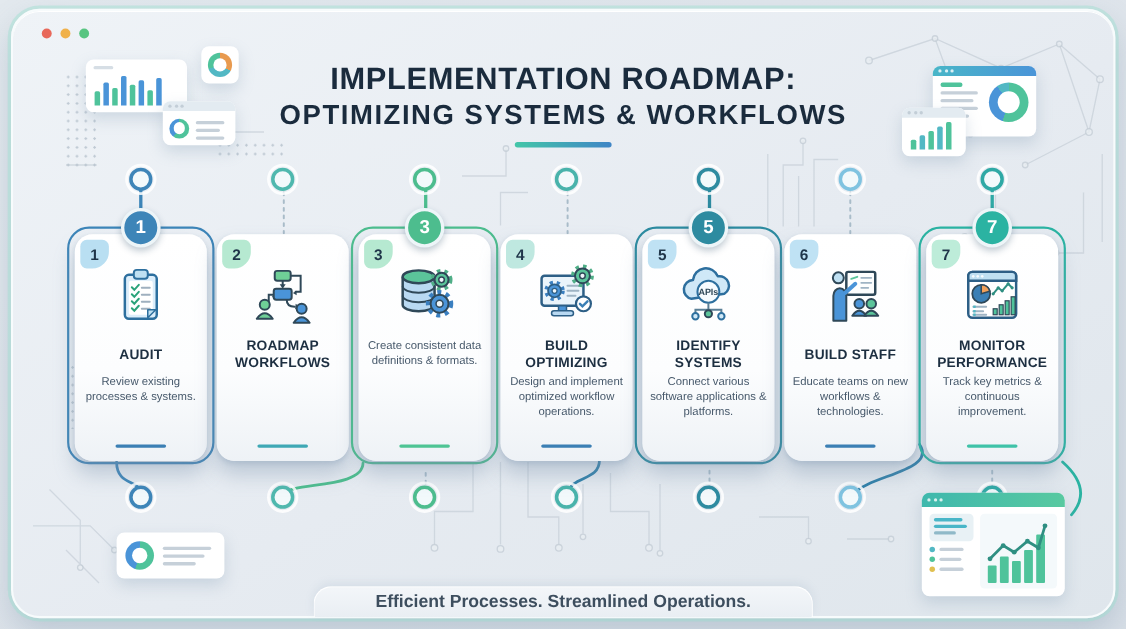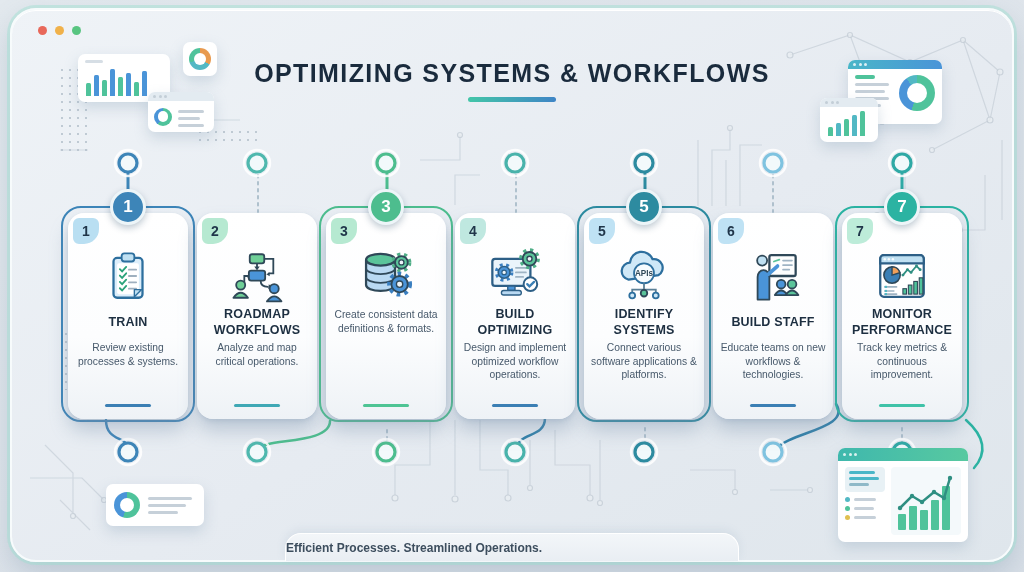--- a/index.html
+++ b/index.html
@@ -39,33 +39,33 @@
     color:#fff;font-size:17px;font-weight:bold;align-items:center;justify-content:center;
     z-index:2;box-shadow:0 3px 7px rgba(25,60,90,.28);}
   .card-body{position:absolute;top:24px;left:0;width:120px;height:206px;border-radius:16px;
     background:linear-gradient(180deg,#ffffff 0%,#fcfdfe 60%,#eef2f6 100%);
     box-shadow:0 12px 18px rgba(120,145,172,.38),0 2px 4px rgba(120,145,172,.22);
     display:flex;flex-direction:column;align-items:center;box-sizing:border-box;
     padding:6px 6px 10px;}
   .corner-badge{position:absolute;top:5px;left:5px;width:26px;height:26px;
     border-radius:6px 6px 15px 6px;display:flex;align-items:center;justify-content:center;
     font-size:14px;font-weight:bold;color:#1f3549;}
-  .icon-box{margin-top:20px;height:66px;display:flex;align-items:flex-end;justify-content:center;}
+  .icon-box{margin-top:20px;height:66px;display:flex;align-items:flex-start;justify-content:center;}
   .card-title{margin-top:2px;min-height:31px;display:flex;align-items:center;text-align:center;
     font-size:12.5px;font-weight:bold;color:#1d2f41;line-height:1.22;letter-spacing:.2px;}
   .card-desc{margin-top:3px;font-size:10.3px;color:#47596b;line-height:1.33;text-align:center;}
   .card-underline{margin-top:auto;margin-bottom:2px;width:46px;height:3.5px;border-radius:2px;}
   
   .layer{position:absolute;left:0;top:0;z-index:2;}
   .decorlayer{z-index:1;}
   
   .footer-tab{position:absolute;left:50%;transform:translateX(-50%);bottom:11px;width:452px;height:27px;
     background:linear-gradient(180deg,#f3f6f9,#e9eef3);border:1.5px solid #ffffff;border-bottom:none;
-    border-radius:16px 16px 0 0;display:flex;align-items:center;justify-content:flex-start;
-    font-size:12px;font-weight:bold;color:#3d4e5e;z-index:5;box-shadow:0 -3px 8px rgba(130,155,180,.15);}
+    border-radius:16px 16px 0 0;display:flex;align-items:center;justify-content:center;
+    font-size:16px;font-weight:bold;color:#3d4e5e;z-index:5;box-shadow:0 -3px 8px rgba(130,155,180,.15);}
 </style>
 </head>
 <body>
 
 <div class="canvas">
   <div class="frame"></div>
 
   <svg class="layer decorlayer" width="1024" height="572">
     <g fill="none" stroke="#c3ccd5" stroke-width="1.2" opacity=".65">
       <path d="M790,55 L850,35 L910,62 L963,40 L1000,72 M850,35 L872,95 M910,62 L882,122 M963,40 L990,120 L932,150 M990,120 L1000,72"></path>
@@ -108,20 +108,21 @@
   <div class="dotgrid" style="left:62px;top:330px;width:26px;height:60px;"></div>
   <div class="dotgrid" style="left:196px;top:128px;width:64px;height:18px;"></div>
 
   <div class="dots">
     <i style="background: rgb(232, 104, 90);"></i>
     <i style="background: rgb(240, 177, 74);"></i>
     <i style="background: rgb(88, 197, 129);"></i>
   </div>
 
   <div class="title-wrap">
+    <div class="t1">IMPLEMENTATION ROADMAP:</div>
     <div class="t2">OPTIMIZING SYSTEMS &amp; WORKFLOWS</div>
     <div class="t-underline"></div>
   </div>
 
   <div class="mini" style="left:78px;top:54px;width:92px;height:48px;">
     <div style="width:18px;height:3px;background:#d6dee5;border-radius:2px;margin:6px 0 0 7px;"></div>
     <div class="barrow" style="position:absolute;left:8px;bottom:6px;">
       <i style="width:5px;height:13px;background:#4fc39b;"></i>
         <i style="width:5px;height:21px;background:#4a94d8;"></i>
       <i style="width:5px;height:16px;background:#4fc39b;"></i>
@@ -334,21 +335,21 @@
               </g>
     <g stroke="#9fb0bf" stroke-width="2" stroke-linecap="round">
                 <line x1="33" y1="25" x2="41" y2="25"></line>
                 <line x1="33" y1="32" x2="41" y2="32"></line>
                 <line x1="33" y1="39" x2="41" y2="39"></line>
                 <line x1="33" y1="46" x2="41" y2="46"></line>
               </g>
     <path d="M39 47 h8 l-8 8 z" fill="#bfe0f2" stroke="#2d6f9e" stroke-width="1.5" stroke-linejoin="round"></path>
   </svg>
           </div>
-      <div class="card-title">TRAIN</div>
+      <div class="card-title">AUDIT</div>
       <div class="card-desc">Review existing processes &amp; systems.</div>
       <div class="card-underline" style="background: rgb(59, 127, 180);"></div>
     </div>
   </div>
       <div class="step-card" style="left: 197px;">
 
     <div class="card-body">
       <div class="corner-badge" style="background: rgb(182, 233, 209);">
             <span>2</span>
           </div>
@@ -368,21 +369,20 @@
               </g>
     <rect x="24" y="8" width="16" height="10" rx="2.5" fill="#6fcf97" stroke="#2f4858" stroke-width="2"></rect>
     <rect x="23" y="26" width="18" height="11" rx="2.5" fill="#4a94d8" stroke="#2f4858" stroke-width="2"></rect>
     <circle cx="14" cy="42" r="5" fill="#6fcf97" stroke="#2f4858" stroke-width="2"></circle>
     <path d="M6 56 q8 -11 16 0 z" fill="#6fcf97" stroke="#2f4858" stroke-width="2" stroke-linejoin="round"></path>
     <circle cx="51" cy="46" r="5" fill="#4a94d8" stroke="#2f4858" stroke-width="2"></circle>
     <path d="M43 60 q8 -11 16 0 z" fill="#4a94d8" stroke="#2f4858" stroke-width="2" stroke-linejoin="round"></path>
   </svg>
           </div>
       <div class="card-title">ROADMAP WORKFLOWS</div>
-      <div class="card-desc">Analyze and map critical operations.</div>
       <div class="card-underline" style="background: rgb(63, 168, 181);"></div>
     </div>
   </div>
       <div class="step-card" style="left: 326px;">
     <div class="step-outline" style="display: block; border-color: rgb(77, 189, 142);"></div>
     <div class="step-circle" style="display: flex; background: rgb(77, 189, 142);">
           <span>3</span>
         </div>
     <div class="card-body">
       <div class="corner-badge" style="background: rgb(182, 233, 209);">

